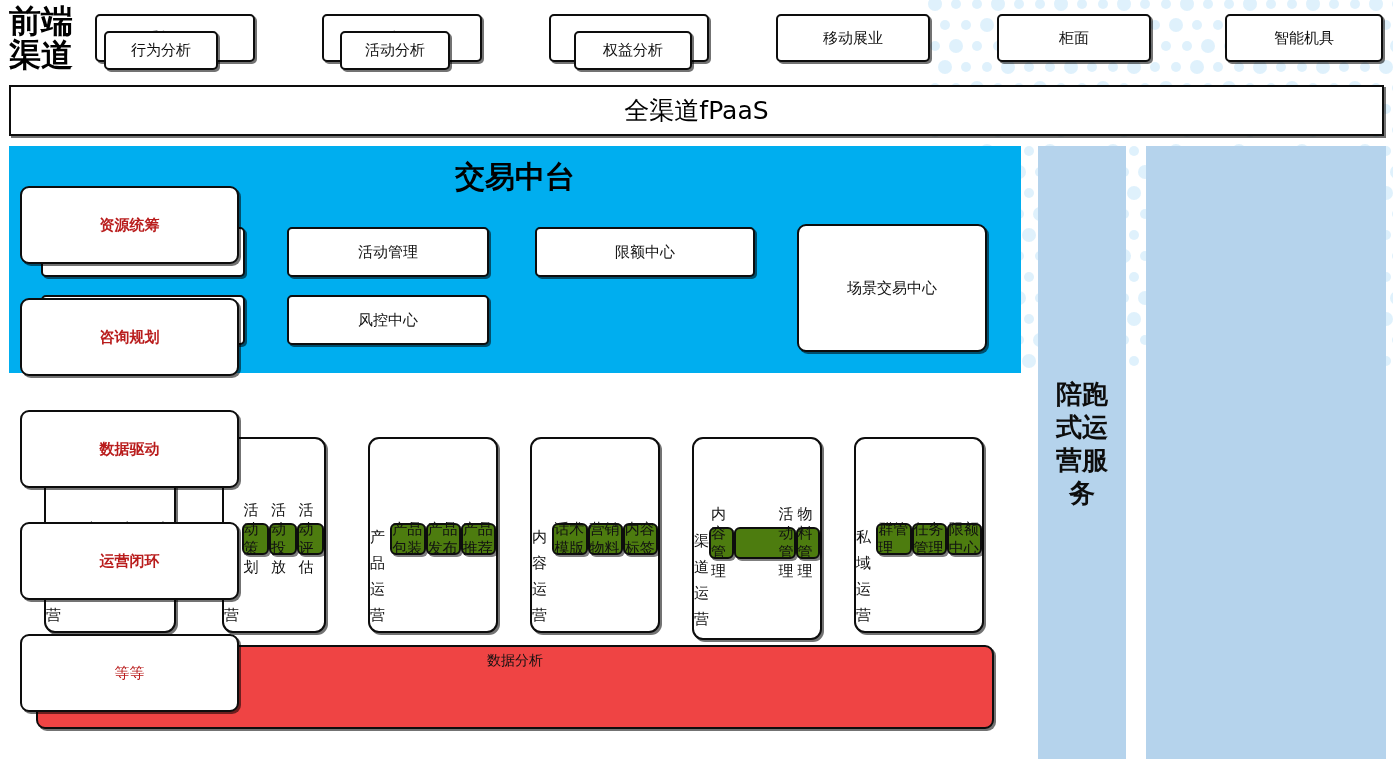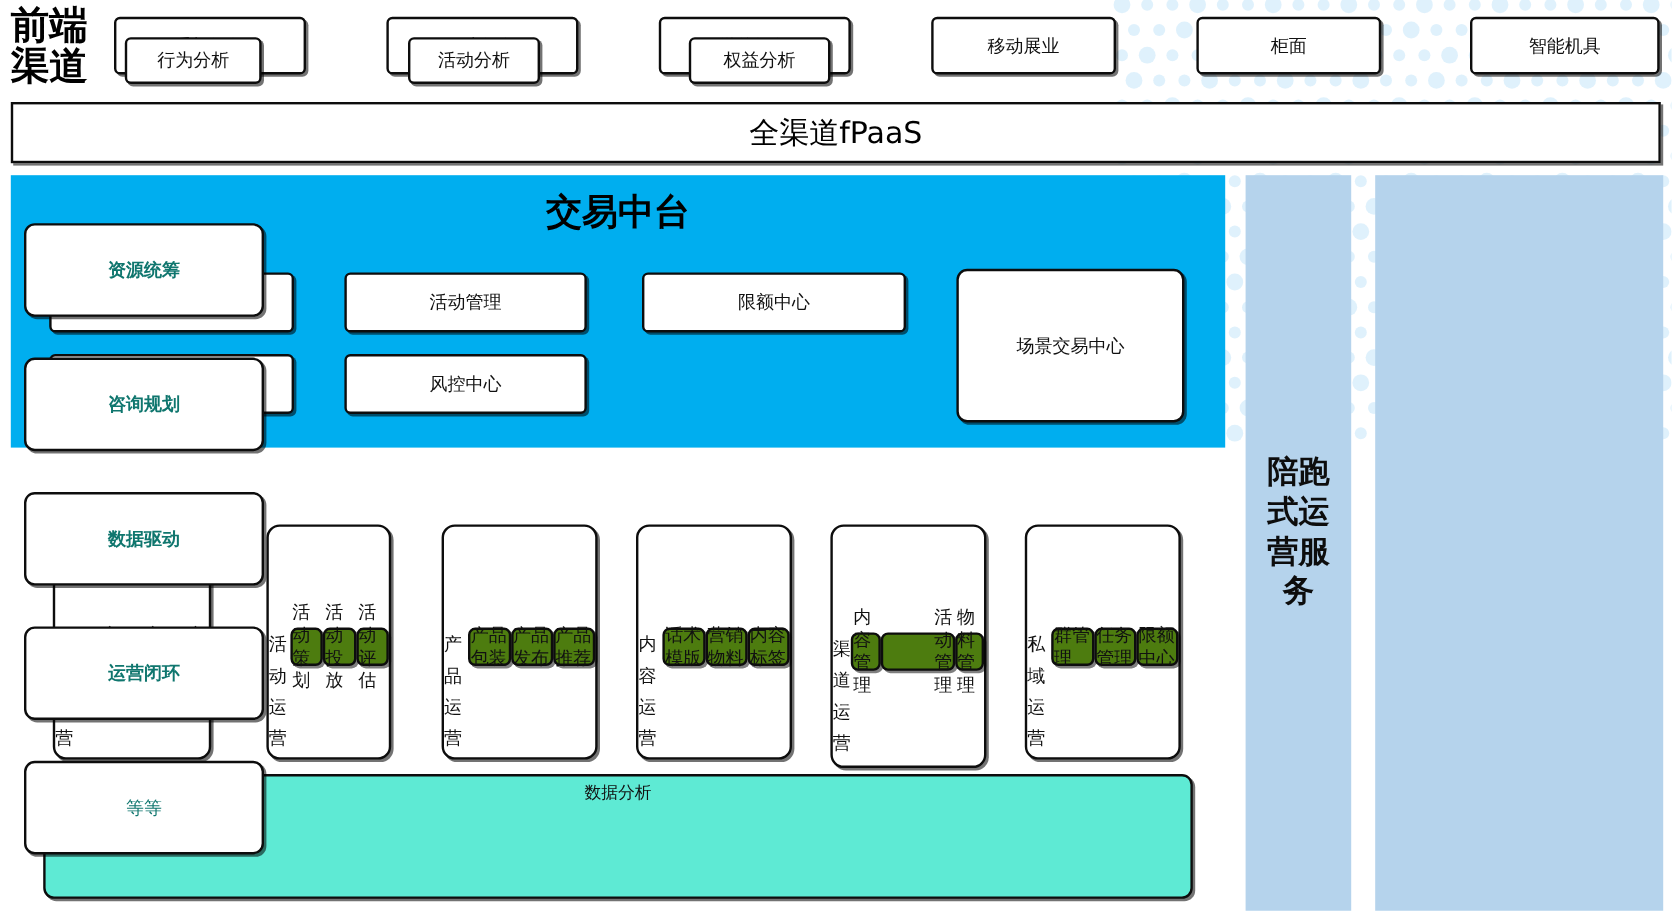--- a/index.html
+++ b/index.html
@@ -75,22 +75,22 @@
     margin-top:4px;
     background:#4d7c0f;border:2px solid #0d0d0d;border-radius:6px;
     box-shadow:2px 2px 0 rgba(0,0,0,0.5);
     box-sizing:border-box;
     display:flex;align-items:center;justify-content:center;
     font-size:15px;color:#111;font-family:Liberation Mono, monospace;
   }
 
   
   #da{
-    position:absolute;left:36px;top:645px;width:958px;height:104px;
-    background:#5eead4;border:2px solid #0d0d0d;border-radius:9px;
+    position:absolute;left:36px;top:645px;width:958px;height:84px;
+    background:#ef4444;border:2px solid #0d0d0d;border-radius:9px;
     box-shadow:2px 2px 0 rgba(0,0,0,0.55);box-sizing:border-box;
   }
   #da-title{
     position:absolute;left:0;top:5px;width:100%;text-align:center;
     font-size:14px;color:#111;
   }
   .dabox{
     position:absolute;top:31px;height:39px;
     font-size:15px;color:#111;
   }
@@ -107,22 +107,22 @@
   #accomp-text{
     font-size:26px;font-weight:700;color:#0d0d0d;line-height:33px;
     text-align:center;width:62px;
     font-family:"DejaVu Sans","Liberation Sans",sans-serif;
   }
   #svccol{
     position:absolute;left:1146px;top:146px;width:240px;height:745px;
     background:#B5D3EC;
   }
   .svcbox{
-    position:absolute;left:20px;width:200px;height:78px;
-    font-size:15px;font-weight:700;color:#0f766e;
+    position:absolute;left:20px;width:219px;height:78px;
+    font-size:15px;font-weight:700;color:#b91c1c;
   }
   .svcbox.plain{font-weight:400;}
 </style>
 </head>
 <body>
 
 <svg id="bubbles" xmlns="http://www.w3.org/2000/svg">
     <circle cx="935" cy="4" r="7" fill="#D9EEFB" opacity="0.85"></circle>
     <circle cx="956" cy="4" r="5" fill="#D9EEFB" opacity="0.85"></circle>
     <circle cx="977" cy="4" r="5" fill="#D9EEFB" opacity="0.85"></circle>

